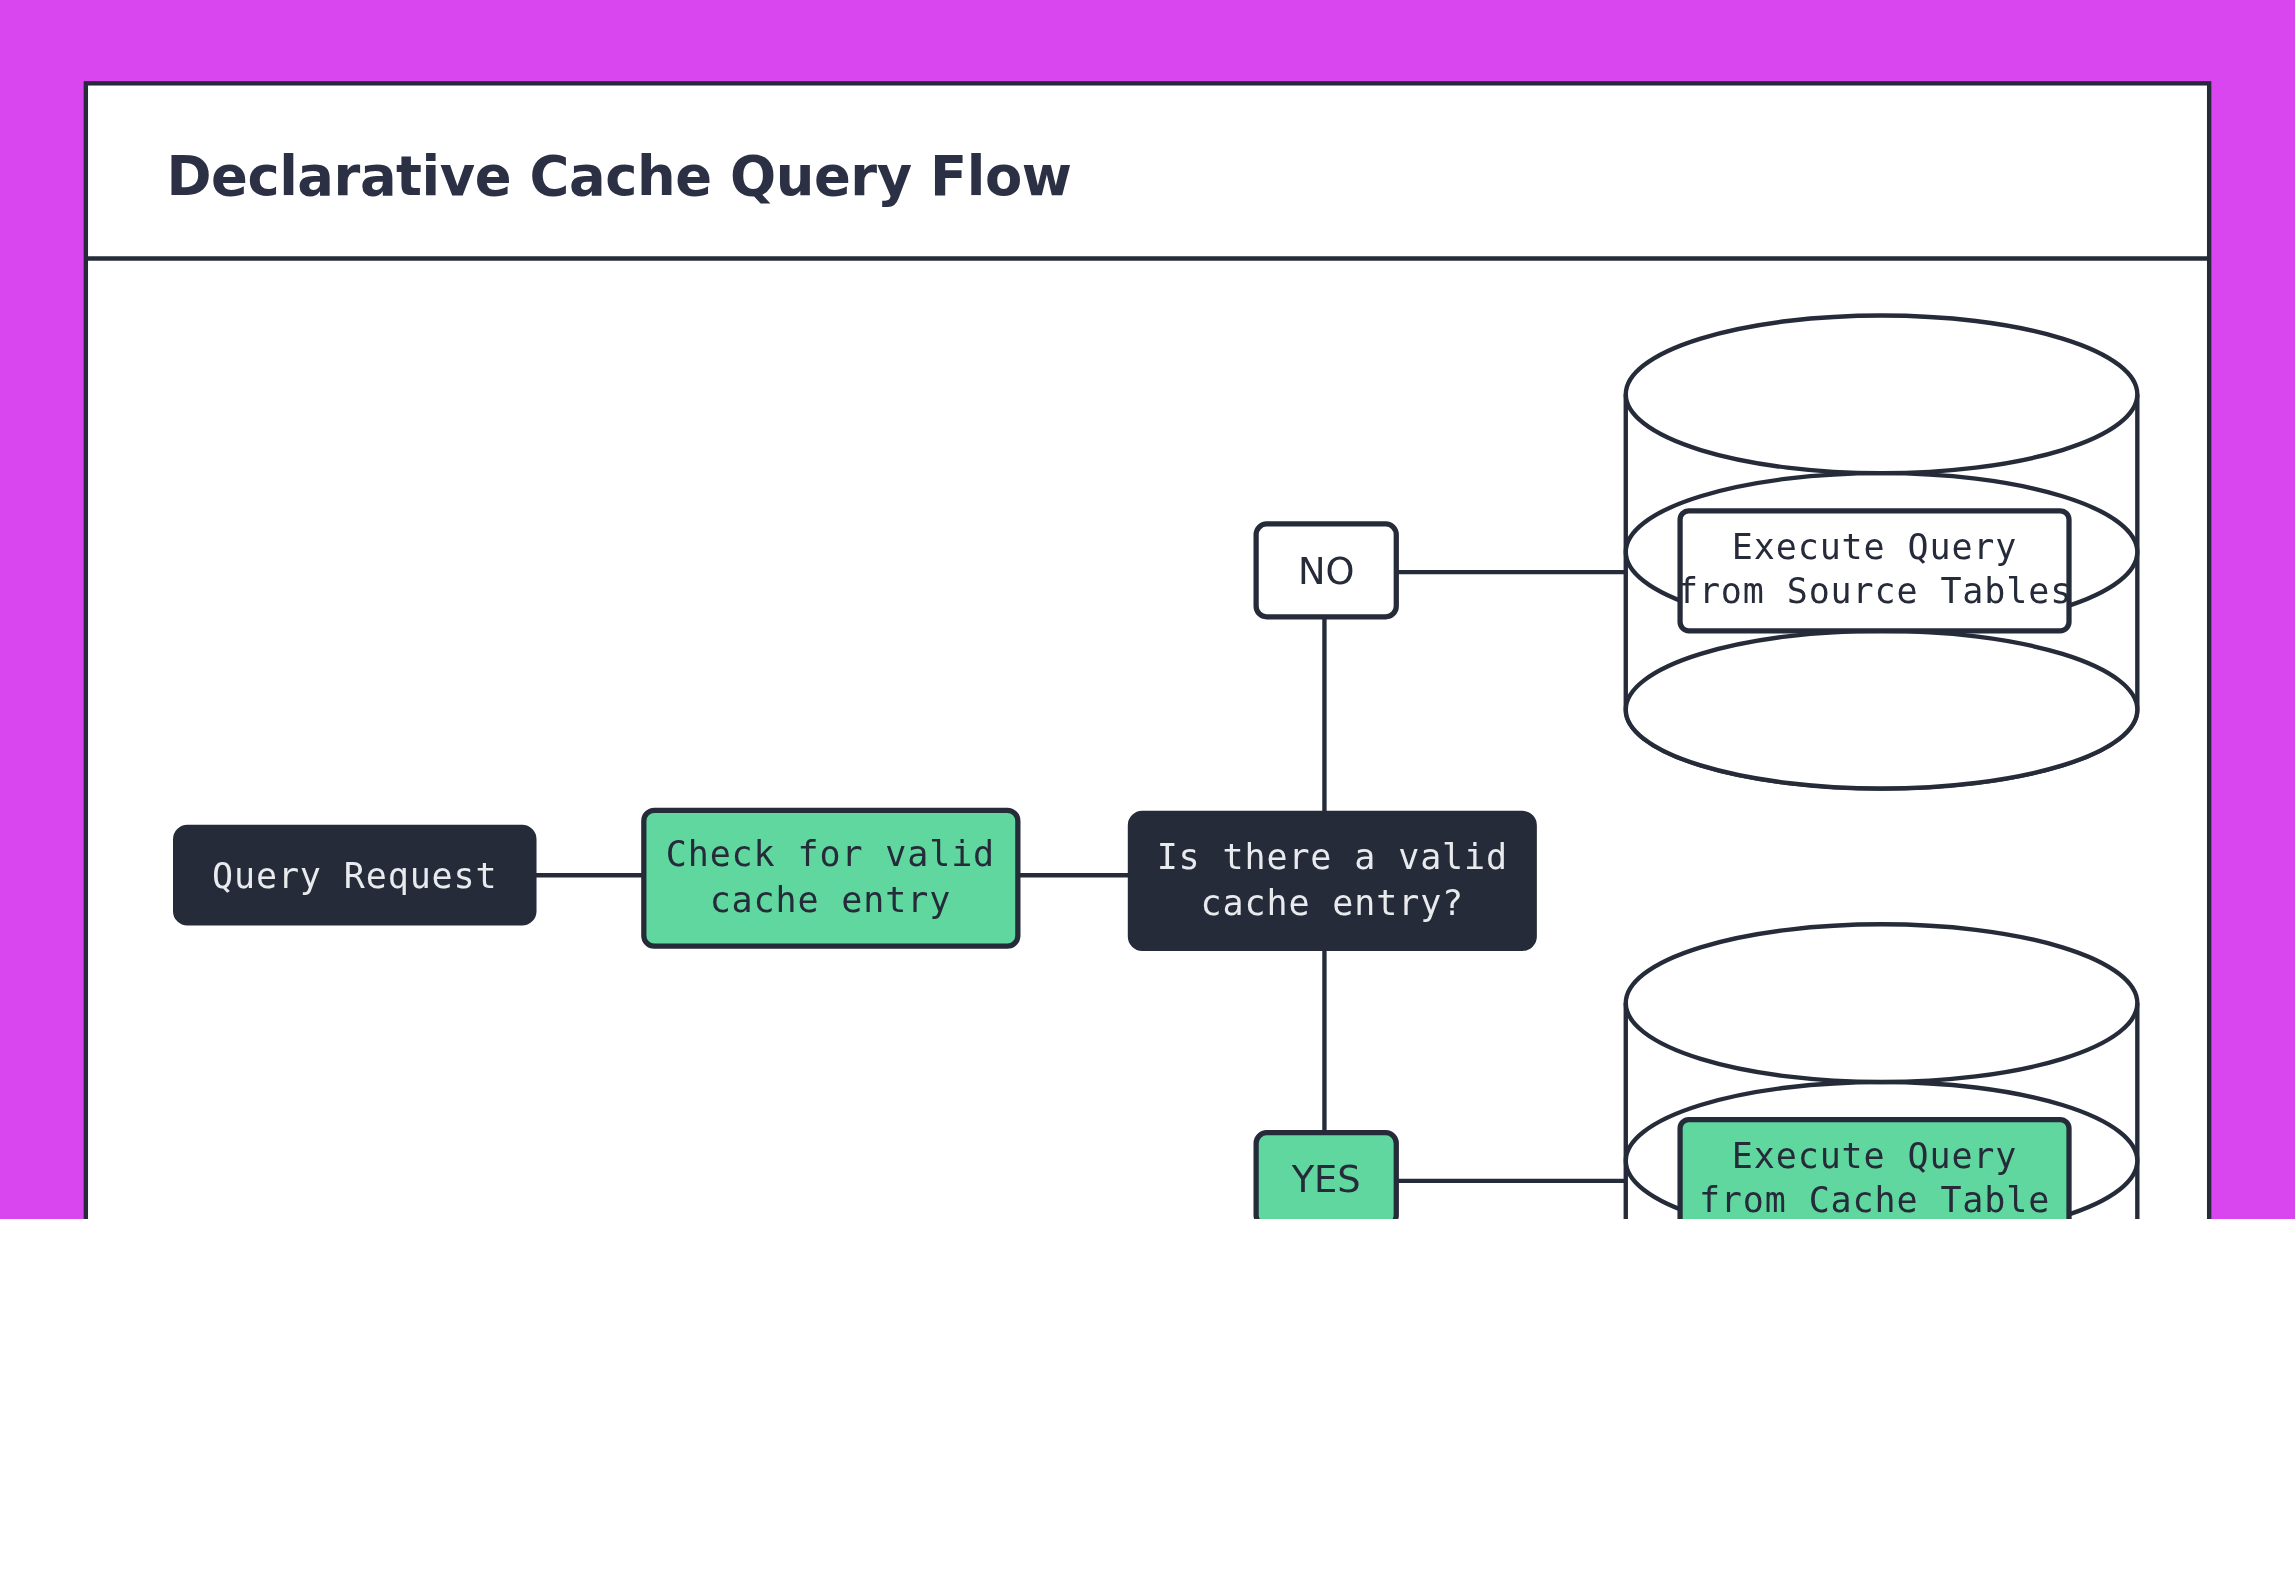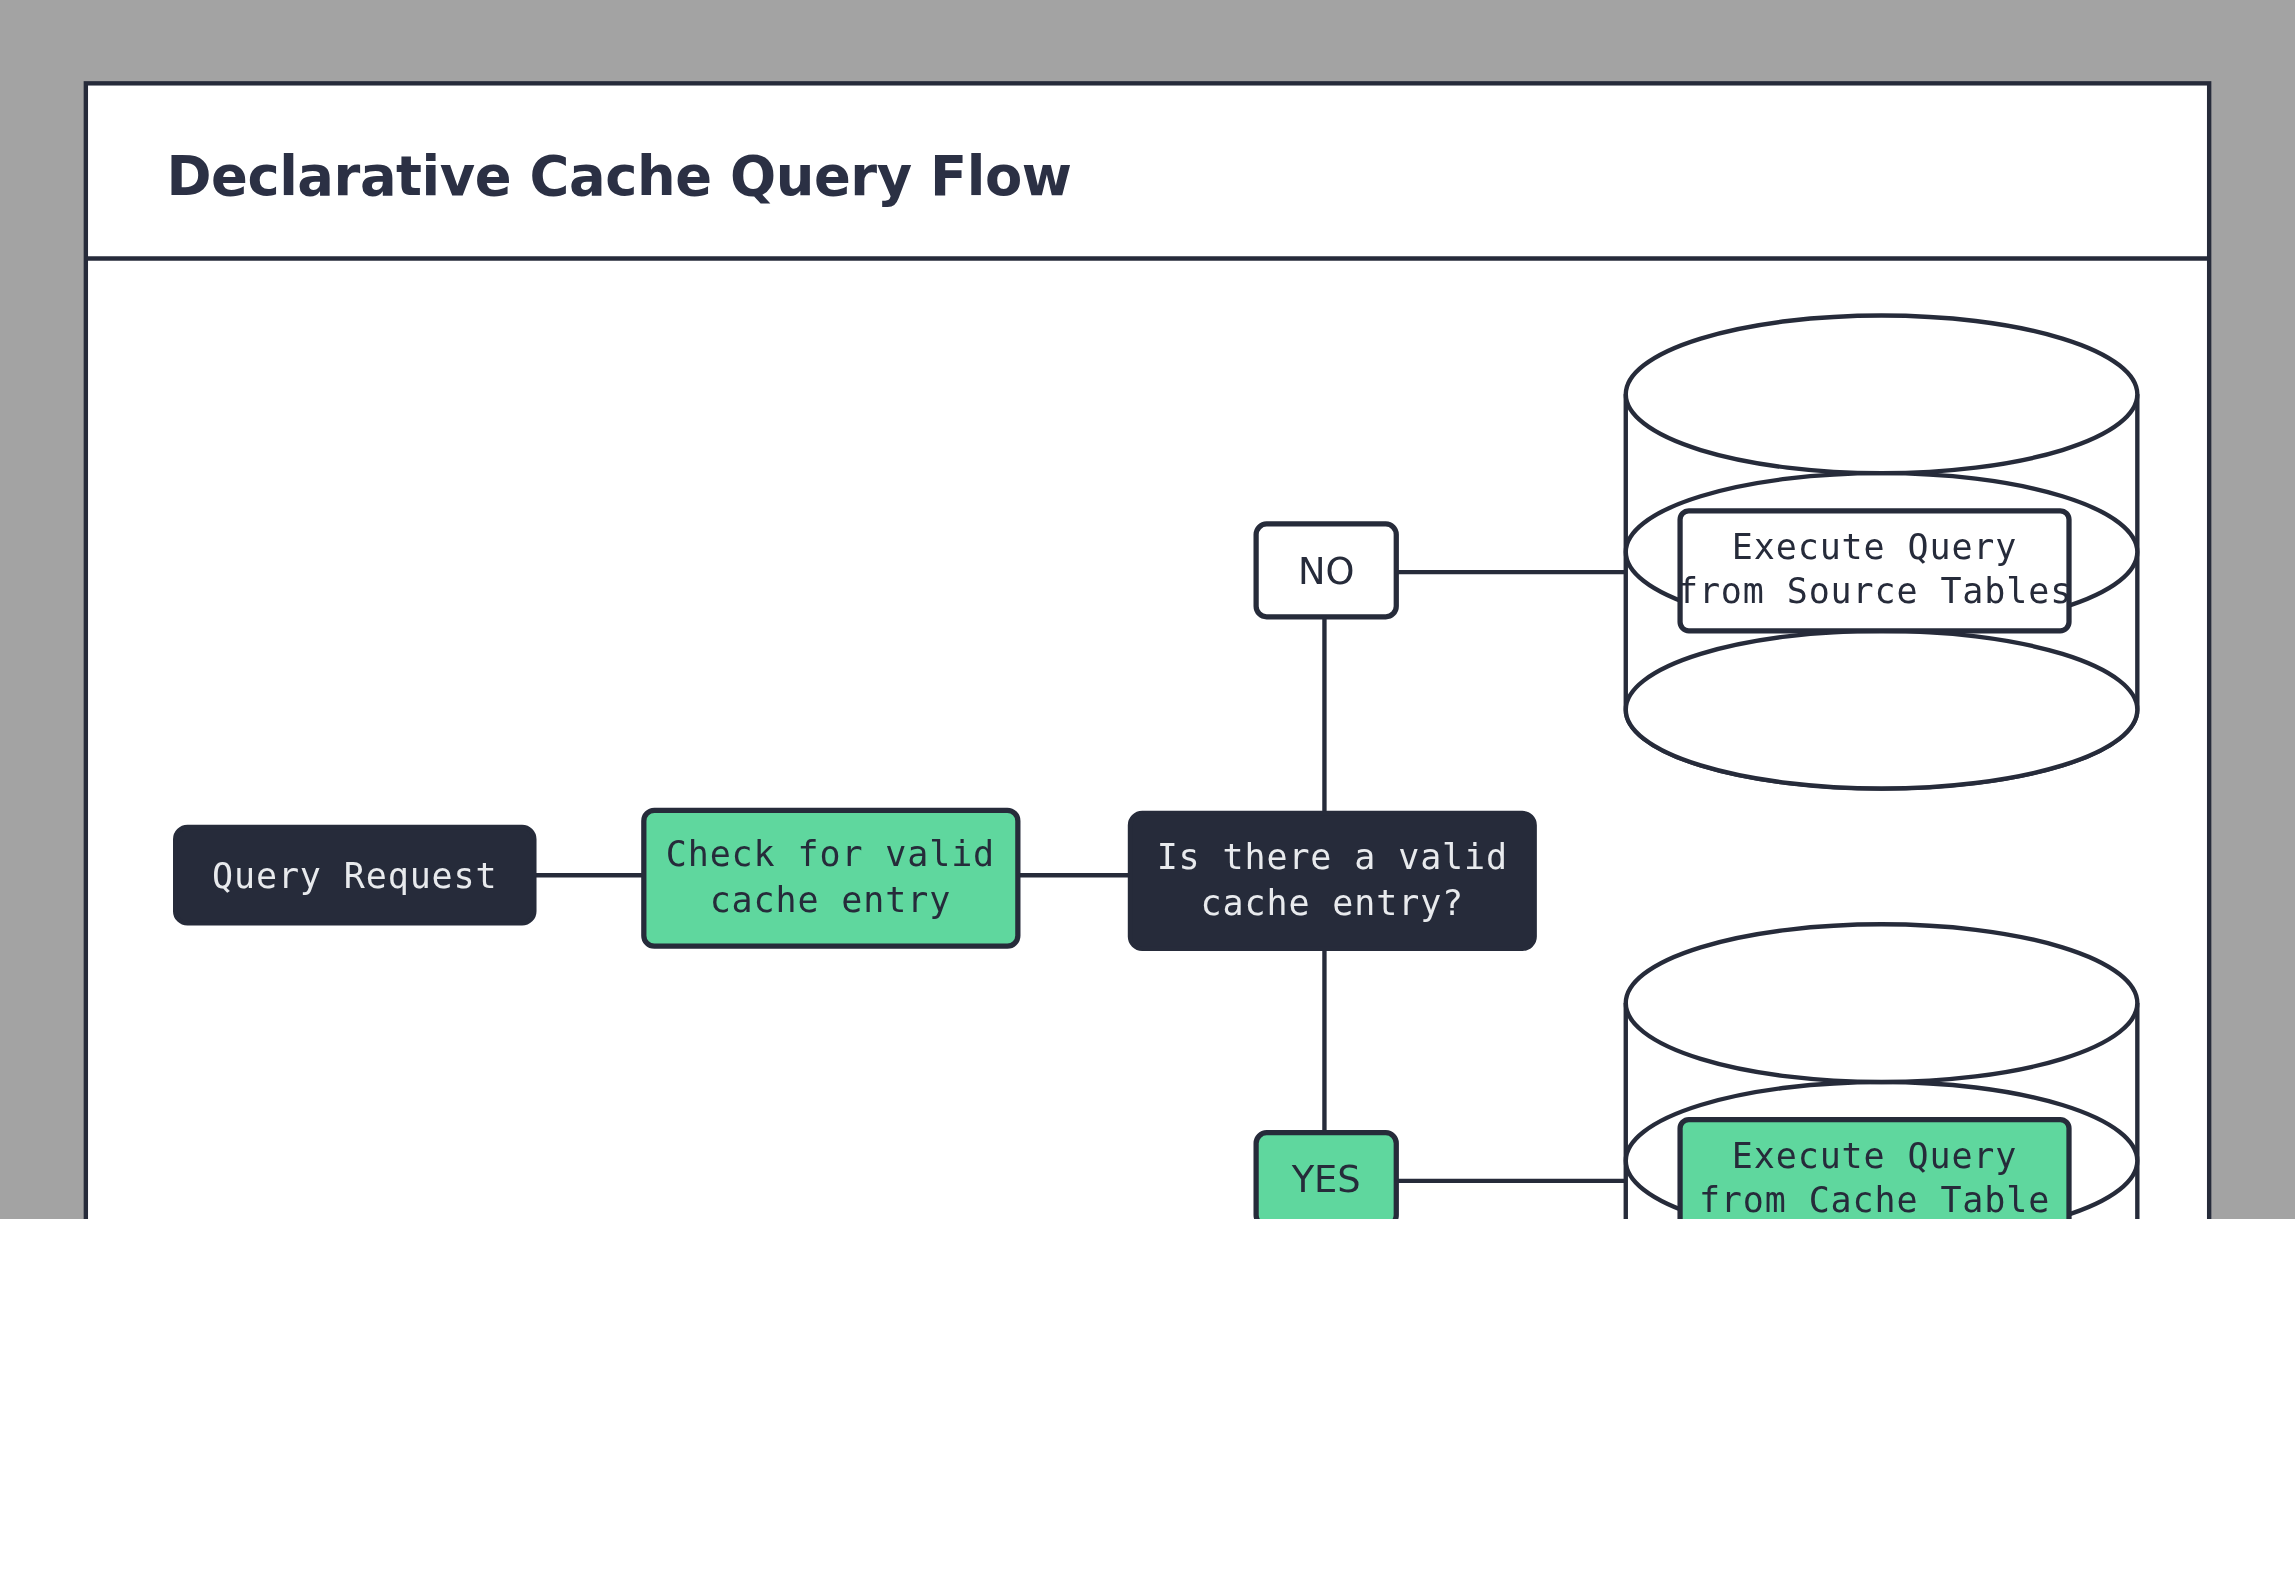--- a/index.html
+++ b/index.html
@@ -4,21 +4,21 @@
 <style>
   html, body {
     margin: 0;
     padding: 0;
     background: #ffffff;
   }
   #canvas {
     position: relative;
     width: 2295px;
     height: 1219px;
-    background: #a3a3a3;
+    background: #d946ef;
     overflow: hidden;
     font-family: "DejaVu Sans", sans-serif;
   }
   svg.diagram {
     position: absolute;
     top: 0;
     left: 0;
     width: 2295px;
     height: 1591px;
   }

